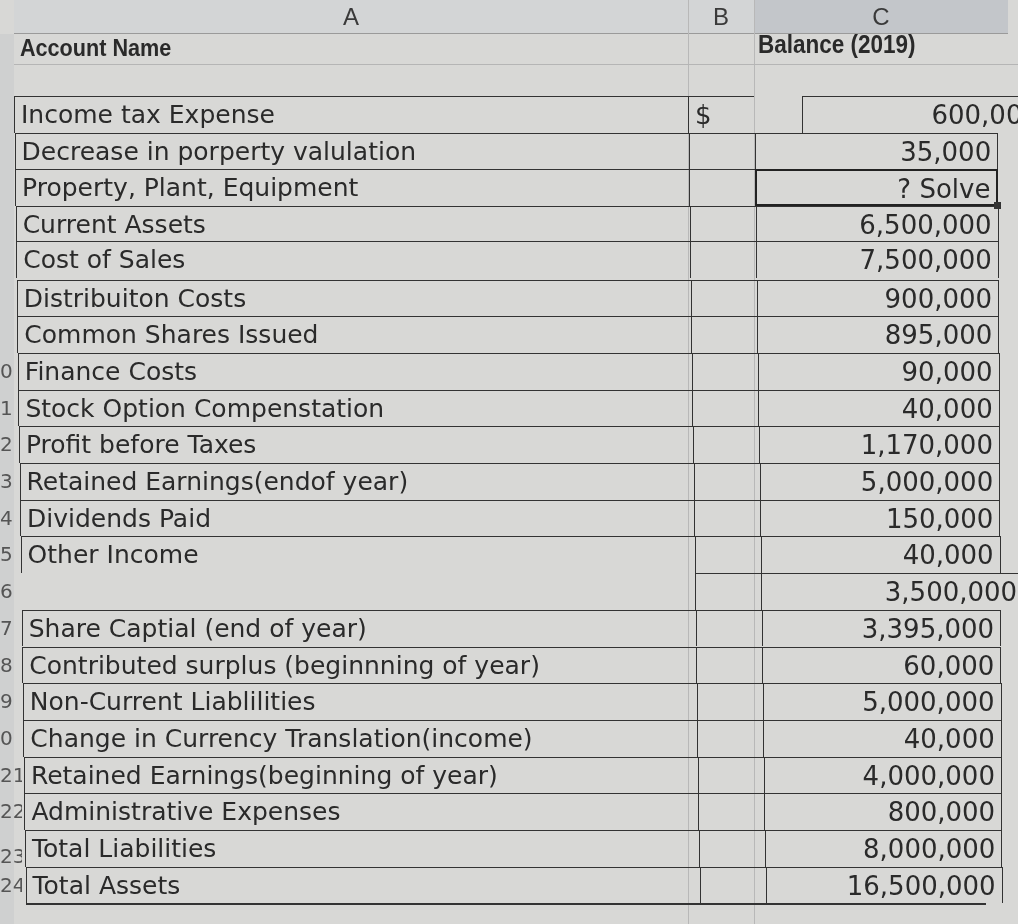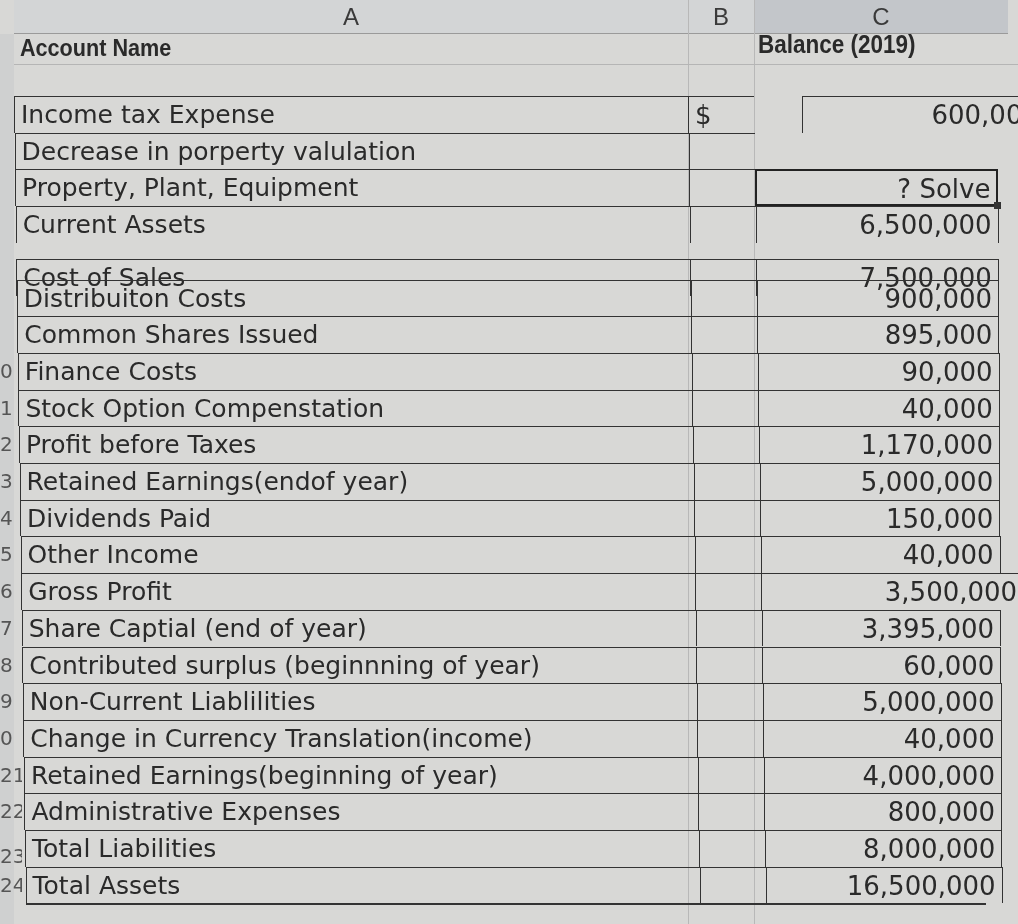--- a/index.html
+++ b/index.html
@@ -50,34 +50,35 @@
     <div class="row" style="top: 0px; left: 0px; width: 986px;">
       <div class="rownum" style="left: -14px; top: 6px;"></div>
       <div class="cell-a">Income tax Expense</div>
       <div class="cell-b">$</div>
       <div class="cell-c" style="width: 244px; margin-left: 48px;"><span>600,000</span></div>
     </div>
     <div class="row" style="top: 36.7px; left: 0.55px; width: 985.45px;">
       <div class="rownum" style="left: -14.55px; top: 6px;"></div>
       <div class="cell-a">Decrease in porperty valulation</div>
       <div class="cell-b"></div>
+      <div class="cell-c" style="width: 243.67px;"><span>35,000</span></div>
     </div>
     <div class="row" style="top: 73.4px; left: 1.1px; width: 984.9px;">
       <div class="rownum" style="left: -15.1px; top: 6px;"></div>
       <div class="cell-a">Property, Plant, Equipment</div>
       <div class="cell-b"></div>
       <div class="cell-c active" style="width: 243.34px;"><span>? Solve</span><div class="fill-handle"></div></div>
     </div>
     <div class="row" style="top: 110.1px; left: 1.65px; width: 984.35px;">
       <div class="rownum" style="left: -15.65px; top: 6px;"></div>
       <div class="cell-a">Current Assets</div>
       <div class="cell-b"></div>
       <div class="cell-c" style="width: 243.01px;"><span>6,500,000</span></div>
     </div>
-    <div class="row" style="top: 163px; left: 2.2px; width: 983.8px; padding-left: 25px;">
+    <div class="row" style="top: 145px; left: 2.2px; width: 983.8px; padding-left: 25px;">
       <div class="rownum" style="left: -16.2px; top: 6px;"></div>
       <div class="cell-a">Cost of Sales</div>
       <div class="cell-b"></div>
       <div class="cell-c" style="width: 242.68px;"><span>7,500,000</span></div>
     </div>
     <div class="row" style="top: 183.5px; left: 2.75px; width: 983.25px;">
       <div class="rownum" style="left: -16.75px; top: 6px;"></div>
       <div class="cell-a">Distribuiton Costs</div>
       <div class="cell-b"></div>
       <div class="cell-c" style="width: 242.35px;"><span>900,000</span></div>
@@ -119,21 +120,20 @@
       <div class="cell-c" style="width: 240.37px;"><span>150,000</span></div>
     </div>
     <div class="row" style="top: 440.4px; left: 6.6px; width: 979.4px;">
       <div class="rownum" style="left: -20.6px; top: 6px;">5</div>
       <div class="cell-a">Other Income</div>
       <div class="cell-b"></div>
       <div class="cell-c" style="width: 240.04px;"><span>40,000</span></div>
     </div>
     <div class="row" style="top: 477.1px; left: 7.15px; width: 978.85px;">
       <div class="rownum" style="left: -21.15px; top: 6px;">6</div>
-      <div class="cell-a">Gross Profit</div>
       <div class="cell-b"></div>
       <div class="cell-c" style="width: 263px;"><span>3,500,000</span></div>
     </div>
     <div class="row" style="top: 513.8px; left: 7.7px; width: 978.3px;">
       <div class="rownum" style="left: -21.7px; top: 6px;">7</div>
       <div class="cell-a">Share Captial (end of year)</div>
       <div class="cell-b"></div>
       <div class="cell-c" style="width: 239.38px;"><span>3,395,000</span></div>
     </div>
     <div class="row" style="top: 550.5px; left: 8.25px; width: 977.75px;">

